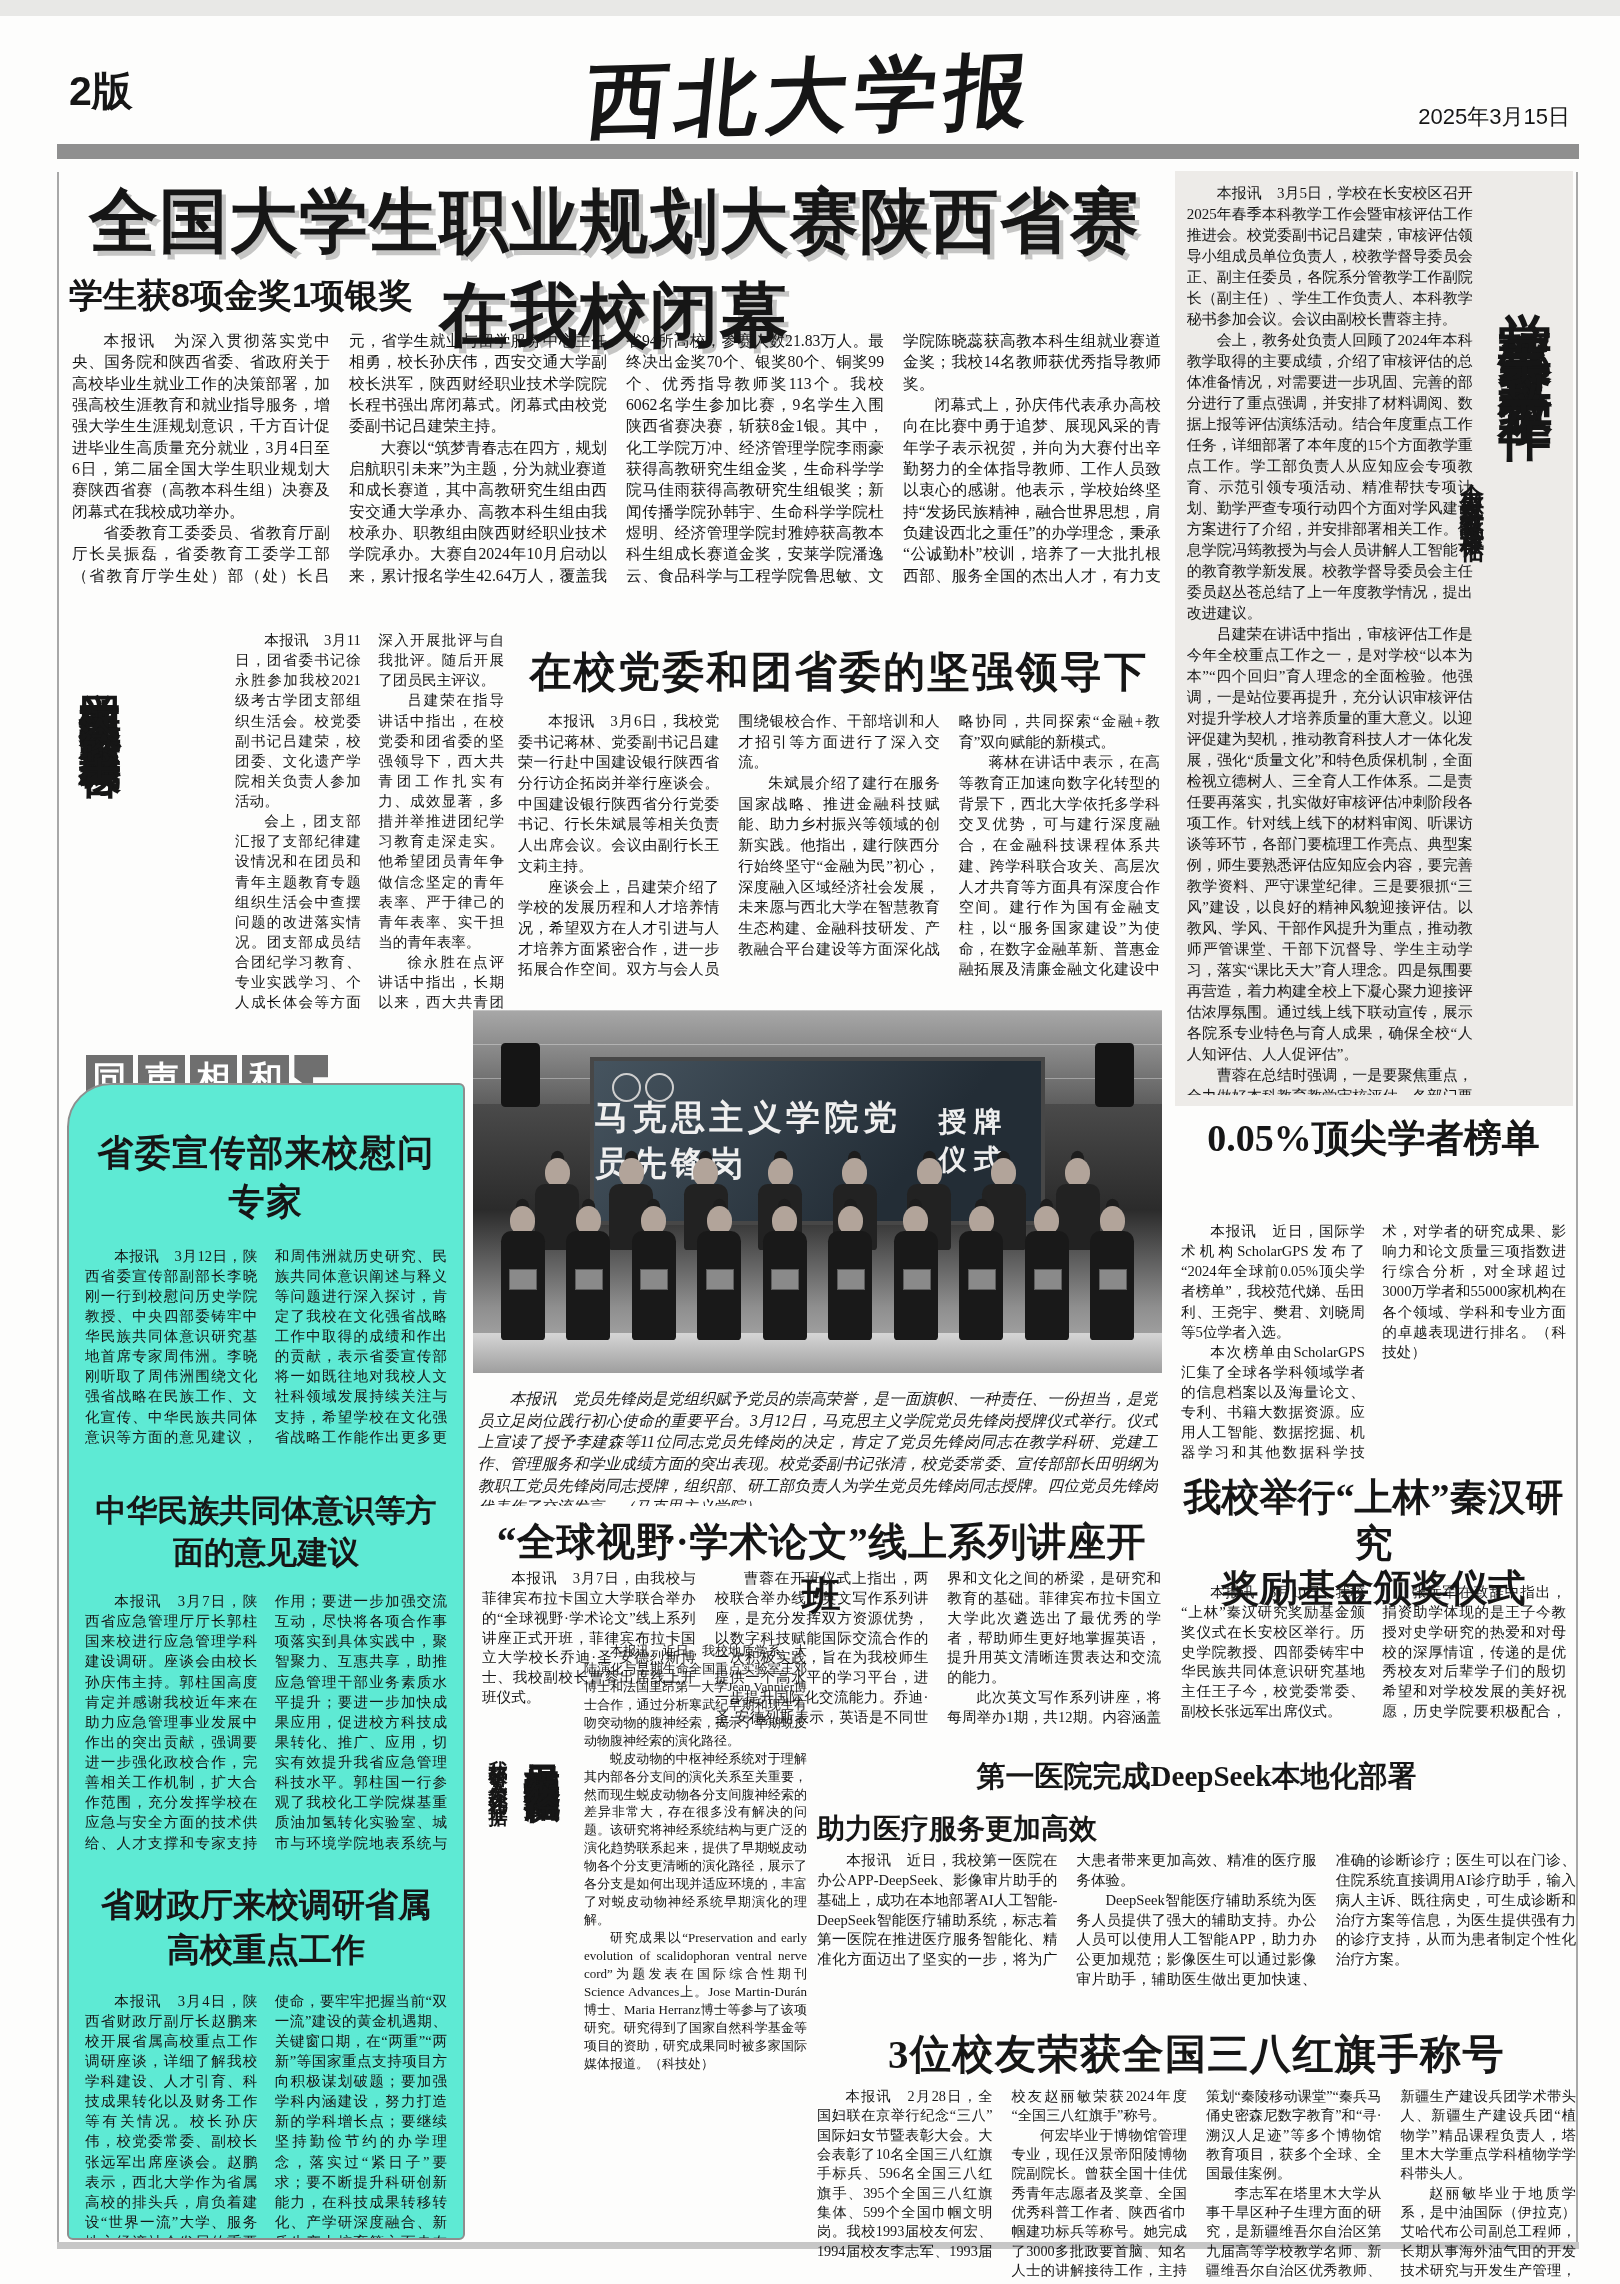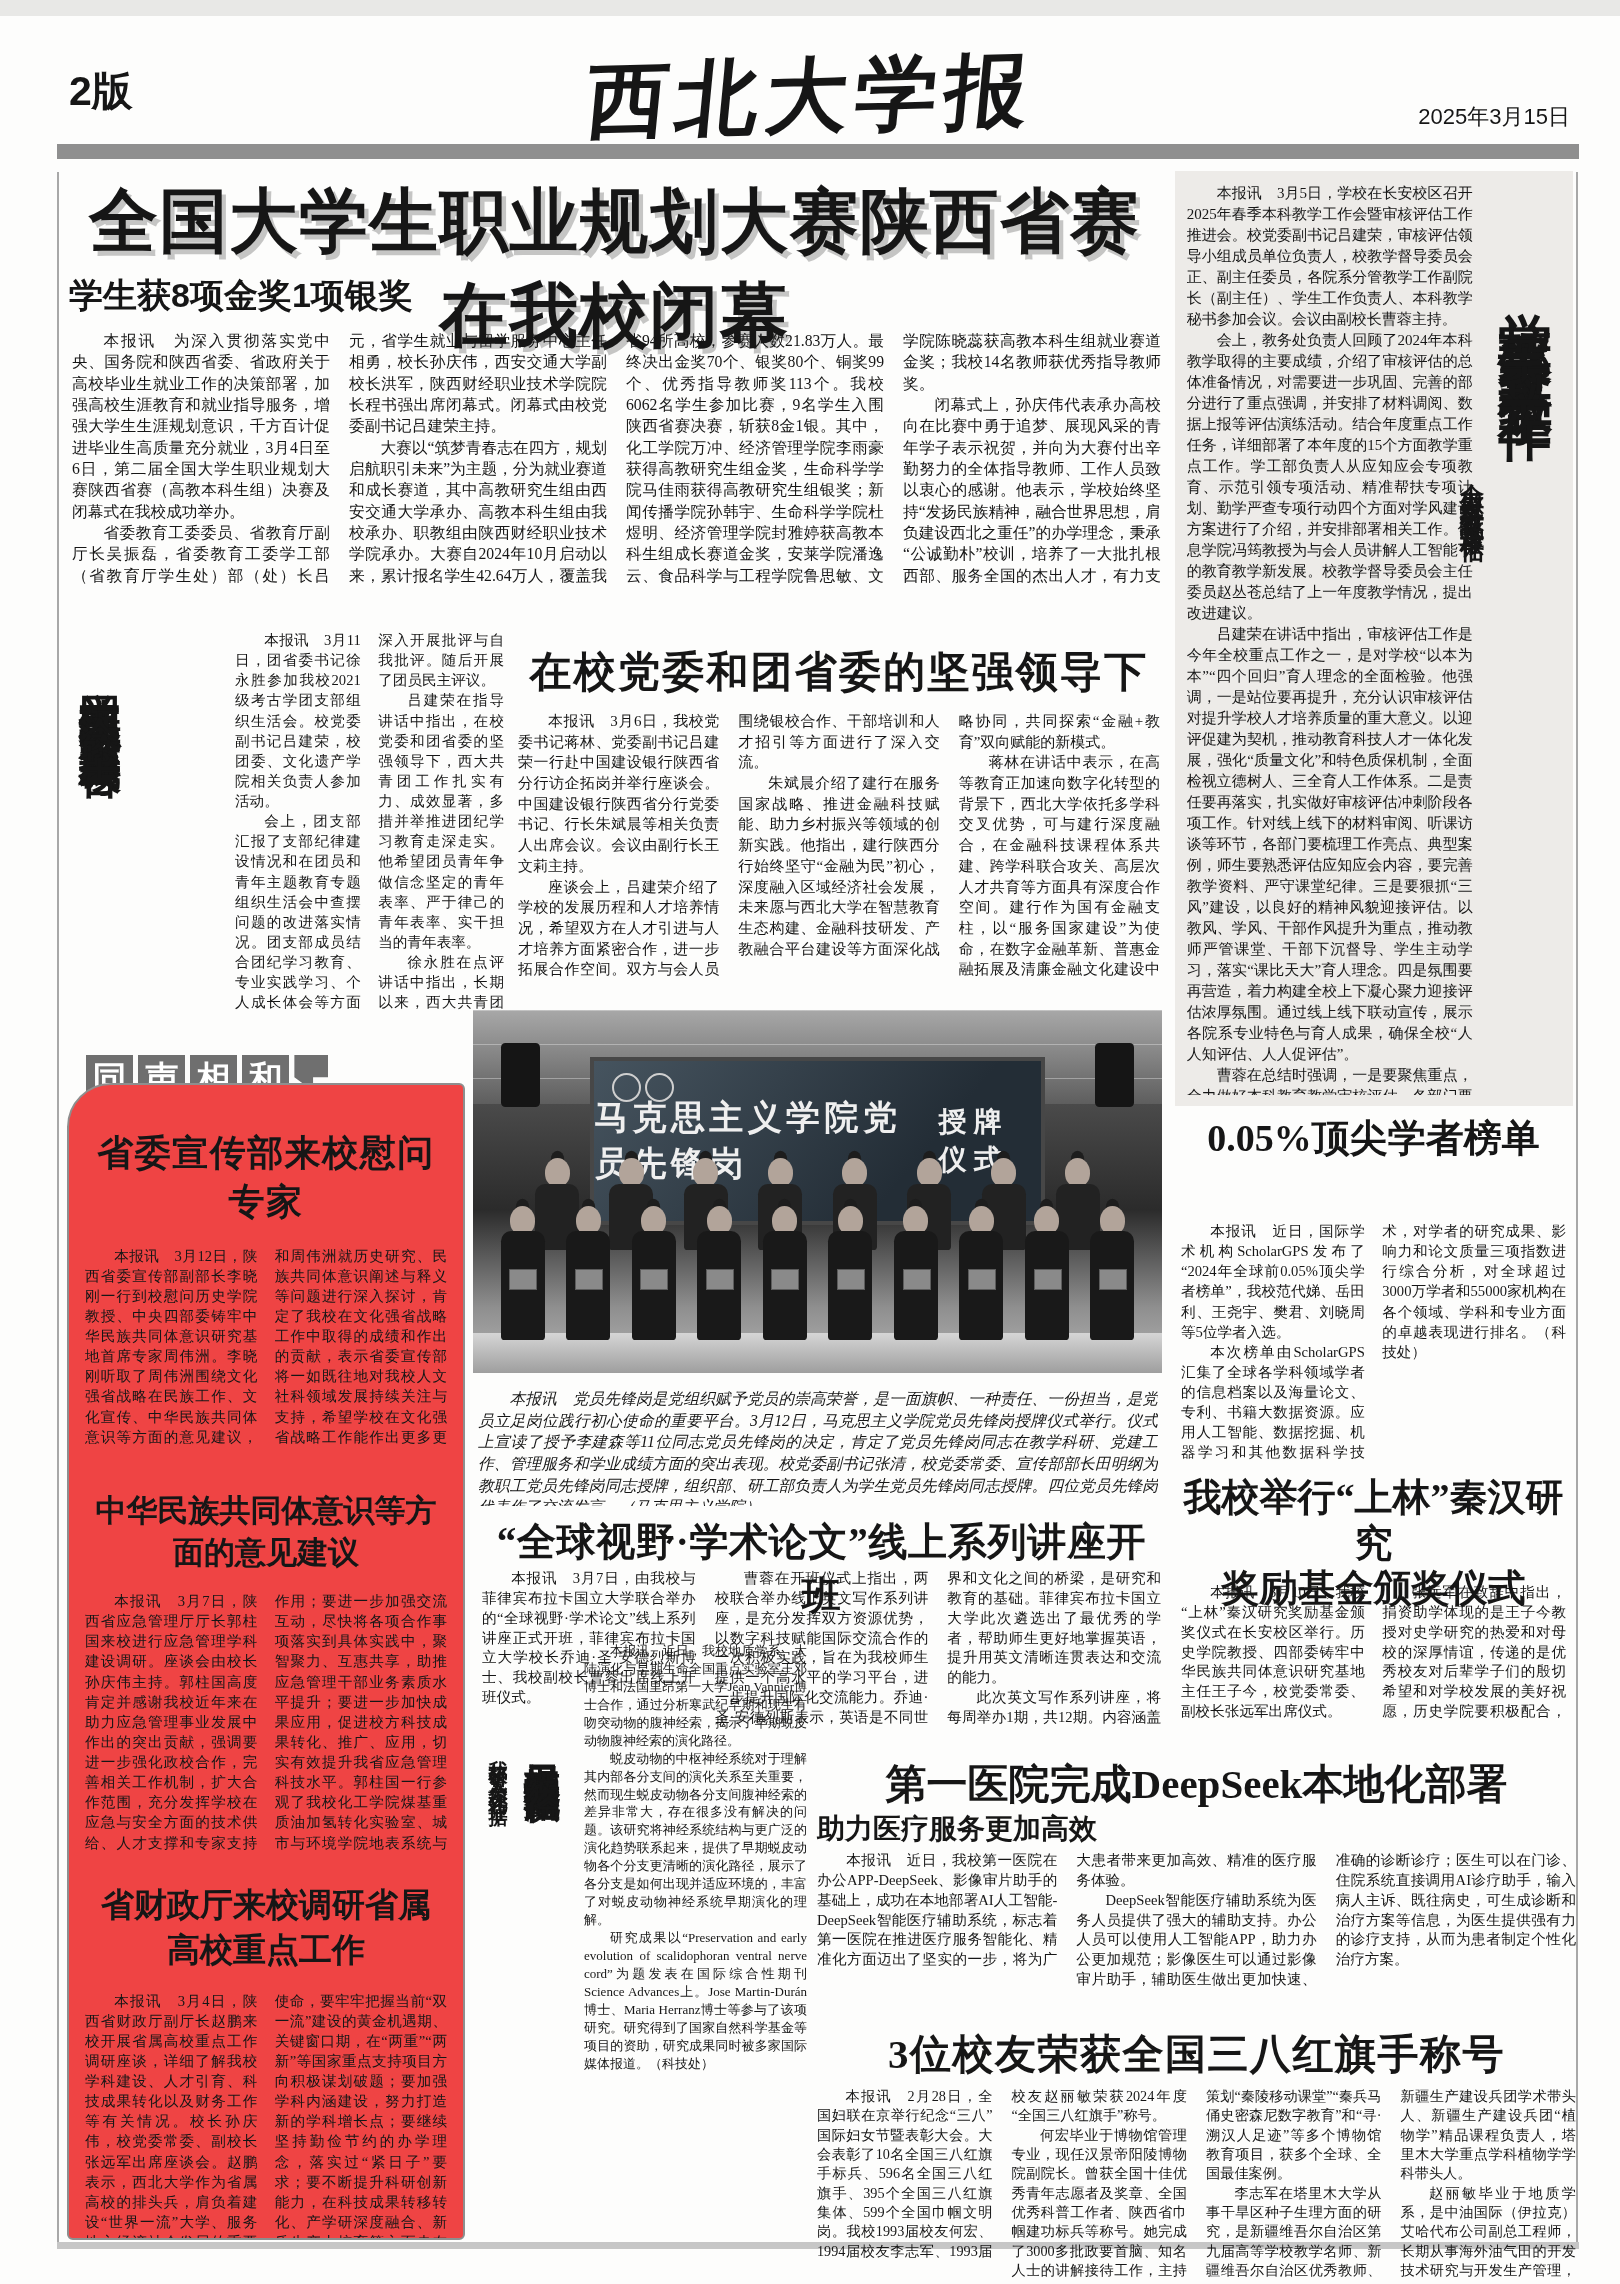--- a/index.html
+++ b/index.html
@@ -23,21 +23,21 @@
   .sanshead{font-family:"Liberation Sans","DejaVu Sans",sans-serif;font-weight:900;}
   .vert{writing-mode:vertical-rl;}
   
   .main-hl{font-family:"Liberation Sans",sans-serif;font-weight:900;font-size:70px;letter-spacing:1.5px;
            text-align:center;text-shadow:4.4px 5.1px 0 rgba(0,0,0,0.22);transform:scaleX(0.98);}
   
   .graybox{background:#edebe8;}
   .side-hl{font-weight:900;font-size:54px;letter-spacing:8.8px;font-family:"Liberation Serif",serif;}
   .side-kicker{font-weight:700;font-size:24px;letter-spacing:4.4px;font-family:"Liberation Sans",sans-serif;}
   
-  .tsbox{border:2.2px solid #8e8e8e;border-radius:44px 5.8px 5.8px 5.8px;background:#ef4444;overflow:hidden;}
+  .tsbox{border:2.2px solid #8e8e8e;border-radius:44px 5.8px 5.8px 5.8px;background:#5eead4;overflow:hidden;}
   .tslabel{display:flex;gap:5.1px;align-items:flex-start;}
   .tslabel .sq{width:47px;height:47px;background:#6f6f6f;color:#fff;display:flex;align-items:center;justify-content:center;
                font-family:"Liberation Sans",sans-serif;font-weight:900;font-size:34px;}
   .tslabel .tab{width:34px;height:36px;background:#6f6f6f;clip-path:polygon(0 0,100% 0,100% 62%,55% 62%,55% 100%,0 62%);}
   
   .photo{background:linear-gradient(#7a7a7a,#4a4a4a 26%,#2b2b2b 55%,#8f8f8f 82%,#b5b5b5);overflow:hidden;}
   .ceiling{position:absolute;left:0;right:0;top:0;height:26%;
      background:linear-gradient(#a8a8a8,#5e5e5e),
      repeating-linear-gradient(90deg,rgba(230,230,230,.5) 0 1.5px,transparent 1.5px 80px);
      background-blend-mode:normal;}
@@ -253,21 +253,21 @@
   <div class="abs serifhead" style="left:1181px;top:1459px;width:385px;font-size:38px;line-height:1.2;">
     <div>我校举行“上林”秦汉研究</div>
     <div>奖励基金颁奖仪式</div>
   </div>
   <div class="abs bodytxt c2" style="left:1181px;top:1567px;width:385px;height:156px;font-size:14.6px;line-height:1.36;">
     <p>本报讯　3月10日，我校“上林”秦汉研究奖励基金颁奖仪式在长安校区举行。历史学院教授、四部委铸牢中华民族共同体意识研究基地主任王子今，校党委常委、副校长张远军出席仪式。</p>
     <p>张远军在致辞中指出，捐资助学体现的是王子今教授对史学研究的热爱和对母校的深厚情谊，传递的是优秀校友对后辈学子们的殷切希望和对学校发展的美好祝愿，历史学院要积极配合，用实用好这笔奖励基金，以史学人才培养质量的提升和秦汉史研究领域的复兴来回馈广大校友的支持。</p>
 
   </div>
 
-  <div class="abs serifhead" style="left:817px;top:1741px;width:759px;font-size:41px;">第一医院完成DeepSeek本地化部署</div>
+  <div class="abs serifhead" style="left:817px;top:1741px;width:759px;font-size:29px;">第一医院完成DeepSeek本地化部署</div>
   <div class="abs sanshead" style="left:817px;top:1794px;width:759px;font-size:28px;">助力医疗服务更加高效</div>
   <div class="abs bodytxt c3" style="left:817px;top:1835px;width:759px;height:155px;font-size:14.6px;line-height:1.36;">
     <p>本报讯　近日，我校第一医院在办公APP-DeepSeek、影像审片助手的基础上，成功在本地部署AI人工智能-DeepSeek智能医疗辅助系统，标志着第一医院在推进医疗服务智能化、精准化方面迈出了坚实的一步，将为广大患者带来更加高效、精准的医疗服务体验。</p>
     <p>DeepSeek智能医疗辅助系统为医务人员提供了强大的辅助支持。办公人员可以使用人工智能APP，助力办公更加规范；影像医生可以通过影像审片助手，辅助医生做出更加快速、准确的诊断诊疗；医生可以在门诊、住院系统直接调用AI诊疗助手，输入病人主诉、既往病史，可生成诊断和治疗方案等信息，为医生提供强有力的诊疗支持，从而为患者制定个性化治疗方案。</p>
 
   </div>
 
   <div class="abs serifhead" style="left:817px;top:2011px;width:759px;font-size:41px;letter-spacing:1.5px;">3位校友荣获全国三八红旗手称号</div>
   <div class="abs bodytxt c4" style="left:817px;top:2071px;width:759px;height:198px;font-size:14.2px;line-height:1.36;">
     <p>本报讯　2月28日，全国妇联在京举行纪念“三八”国际妇女节暨表彰大会。大会表彰了10名全国三八红旗手标兵、596名全国三八红旗手、395个全国三八红旗集体、599个全国巾帼文明岗。我校1993届校友何宏、1994届校友李志军、1993届校友赵丽敏荣获2024年度“全国三八红旗手”称号。</p>

